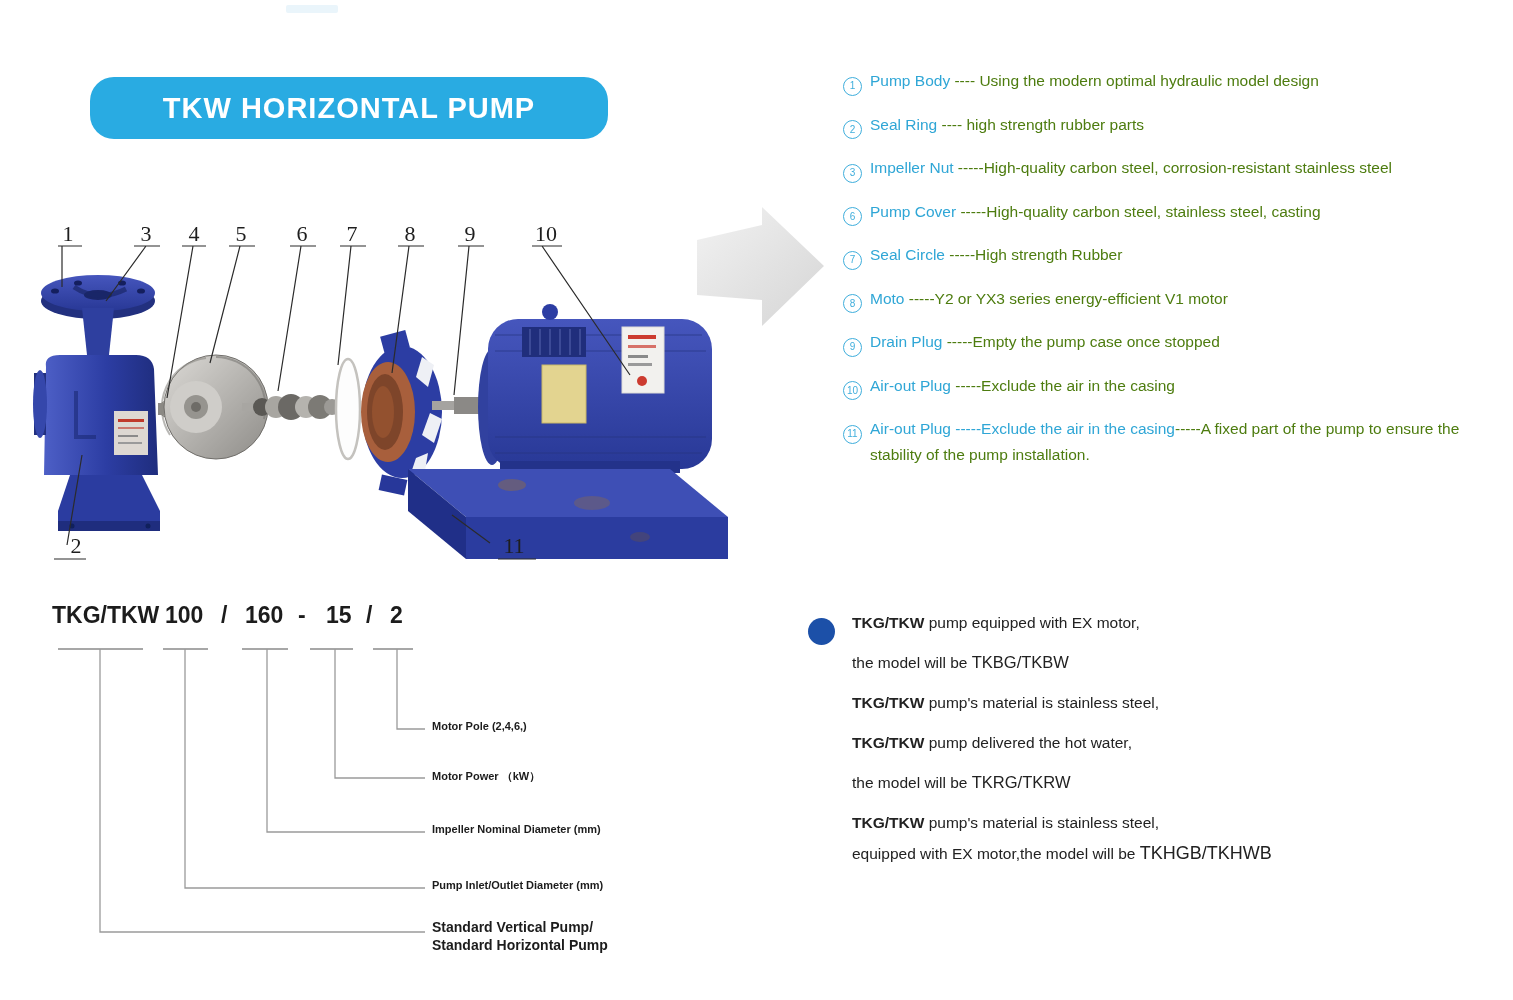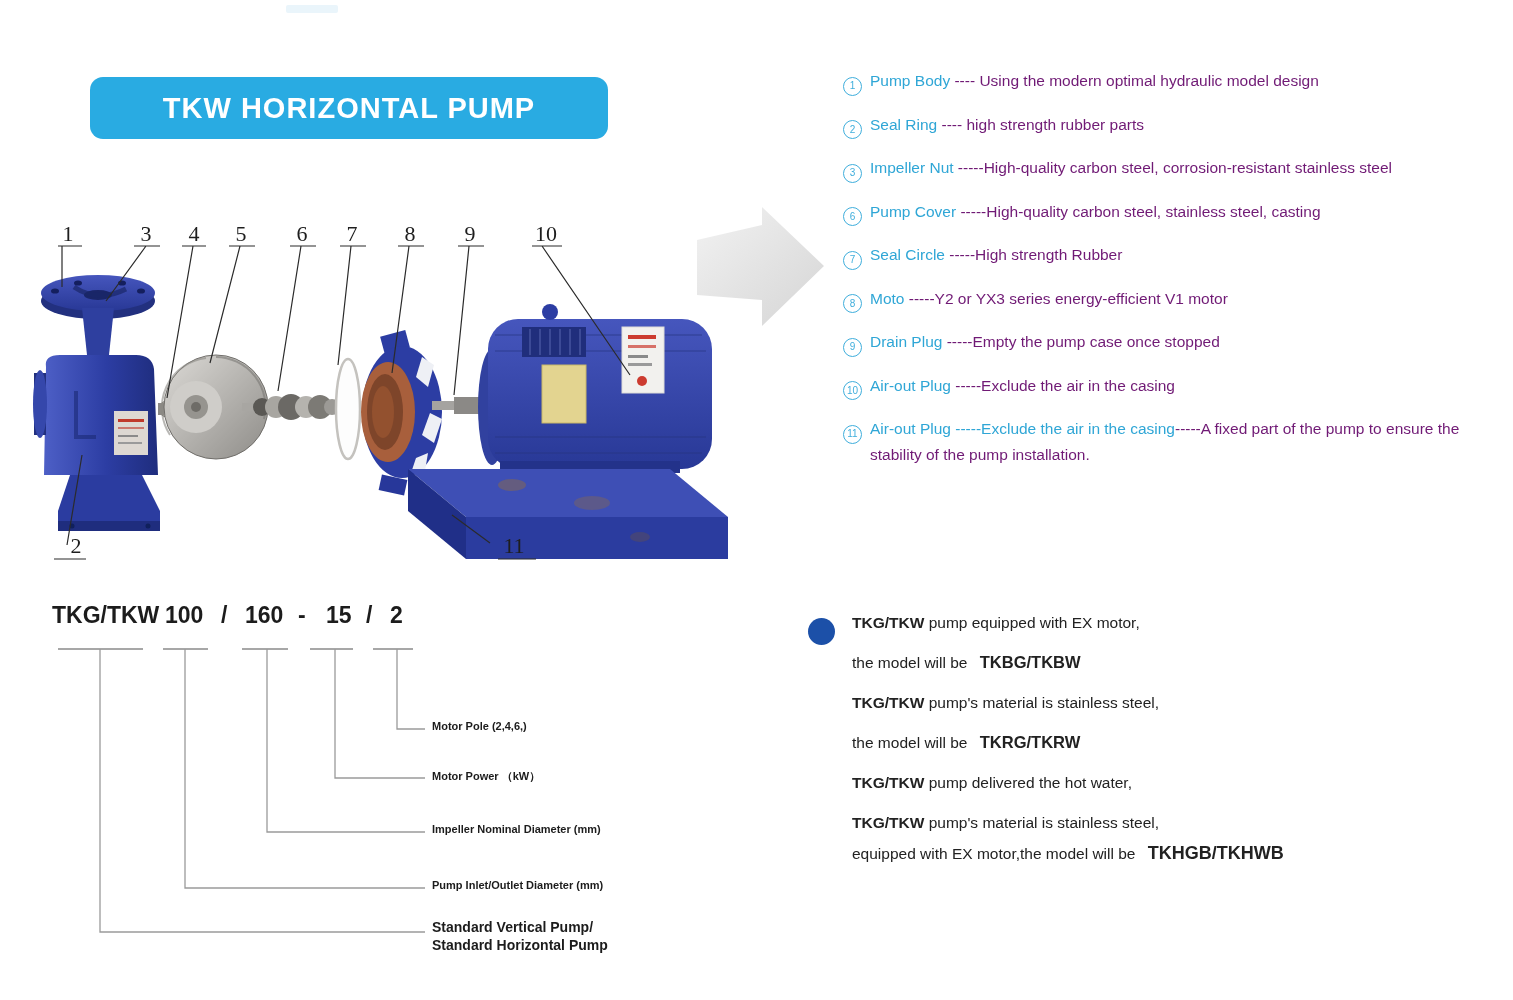--- a/index.html
+++ b/index.html
@@ -5,55 +5,55 @@
   html,body{margin:0;padding:0;background:#fff;}
   .page{position:relative;width:1513px;height:1000px;background:#ffffff;overflow:hidden;
         font-family:"Liberation Sans",sans-serif;color:#333;}
 
   
   .top-artifact{position:absolute;left:286px;top:5px;width:52px;height:8px;
                 background:#eaf5fb;border-radius:2px;}
 
   
   .banner{position:absolute;left:90px;top:77px;width:518px;height:62px;
-          background:#29ABE2;border-radius:13px;display:flex;align-items:center;justify-content:center;}
+          background:#29ABE2;border-radius:24px;display:flex;align-items:center;justify-content:center;}
   .banner span{color:#ffffff;font-weight:bold;font-size:29px;letter-spacing:1px;}
 
   
   .diagram{position:absolute;left:30px;top:215px;width:730px;height:360px;}
   .big-arrow{position:absolute;left:692px;top:200px;width:140px;height:140px;}
 
   
   .parts-list{position:absolute;left:843px;top:70px;width:660px;}
   .part-item{margin-bottom:18px;font-size:15.5px;line-height:21.5px;
              padding-left:27px;text-indent:-27px;}
   .badge{display:inline-flex;align-items:center;justify-content:center;text-indent:0;
          width:17px;height:17px;border:1px solid #3FAEDC;border-radius:50%;
          color:#3FAEDC;font-size:10px;line-height:1;margin-right:8px;
          vertical-align:-3px;}
   .pname{color:#2FA6D6;}
   .pblue{color:#2FA6D6;}
-  .pdesc{color:#701a75;}
+  .pdesc{color:#4d7c0f;}
 
   
   .model-section{position:absolute;left:40px;top:592px;width:720px;height:400px;}
   .model-section svg{position:absolute;left:0;top:0;}
   .mseg{position:absolute;top:10px;font-size:23px;font-weight:bold;color:#1c1c1c;}
   .mcallout{position:absolute;left:392px;font-size:11px;font-weight:bold;color:#1c1c1c;}
   .mcallout.small{font-size:14px;}
 
   
   .notes{position:absolute;left:808px;top:612px;width:620px;}
   .note-bullet{position:absolute;left:0;top:6px;width:27px;height:27px;border-radius:50%;
                background:#1C50A8;}
   .note-lines{margin-left:44px;}
   .note-line{font-size:15.5px;line-height:21px;margin-bottom:19px;color:#222;}
   .note-line.tight{margin-bottom:10px;}
   .nmodel{font-weight:bold;}
-  .nmodel2{font-weight:bold;font-size:16.5px;margin-left:8px;}
+  .nmodel2{font-weight:normal;font-size:16.5px;}
   .nmodel2.big{font-size:18px;}
 
   text.dnum{font-family:"Liberation Serif",serif;font-size:22px;fill:#1e1e1e;}
 </style>
 </head>
 <body>
 
 <div class="page">
 
   <div class="top-artifact"></div>
@@ -249,20 +249,20 @@
     <span class="mcallout small" style="top:327px">Standard Vertical Pump/</span>
     <span class="mcallout small" style="top:345px">Standard  Horizontal Pump</span>
   </div>
 
   <div class="notes">
     <div class="note-bullet"></div>
     <div class="note-lines">
       <div class="note-line"><span class="nmodel">TKG/TKW</span><span> pump equipped with EX motor,</span></div>
       <div class="note-line"><span>the model will be </span><span class="nmodel2">TKBG/TKBW</span></div>
       <div class="note-line"><span class="nmodel">TKG/TKW</span><span> pump's material is stainless steel,</span></div>
+      <div class="note-line"><span class="nmodel">TKG/TKW</span><span> pump delivered the hot water,</span></div>
       <div class="note-line"><span>the model will be </span><span class="nmodel2">TKRG/TKRW</span></div>
-      <div class="note-line"><span class="nmodel">TKG/TKW</span><span> pump delivered the hot water,</span></div>
       <div class="note-line tight"><span class="nmodel">TKG/TKW</span><span> pump's material is stainless steel,</span></div>
       <div class="note-line"><span>equipped with EX motor,the model will be </span><span class="nmodel2 big">TKHGB/TKHWB</span></div>
     </div>
   </div>
 
 </div>
 
 </body></html>

